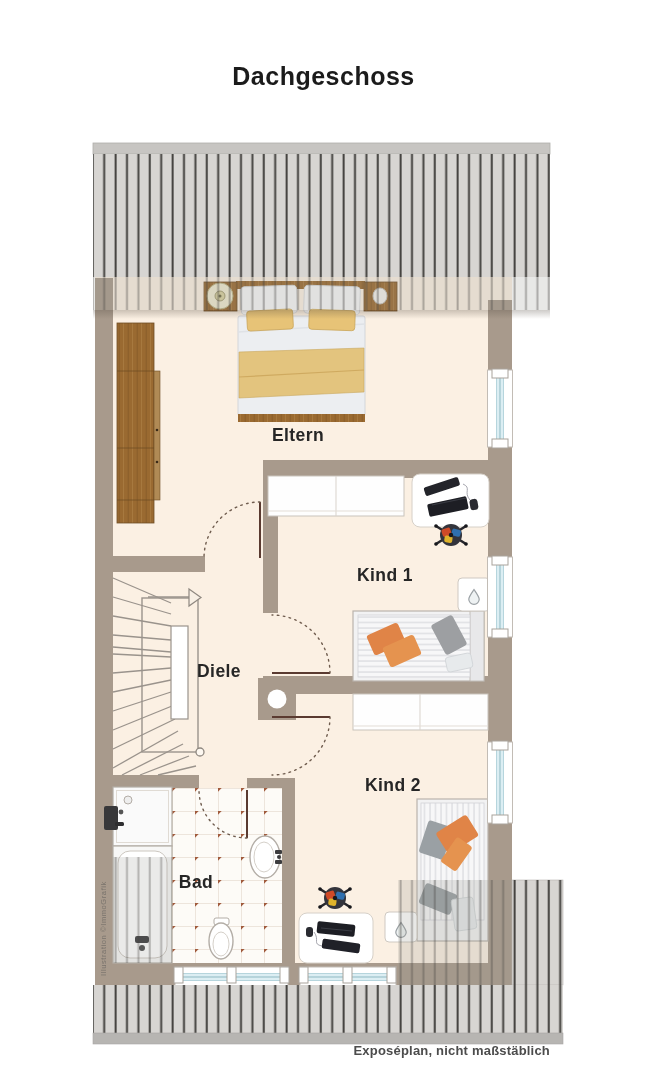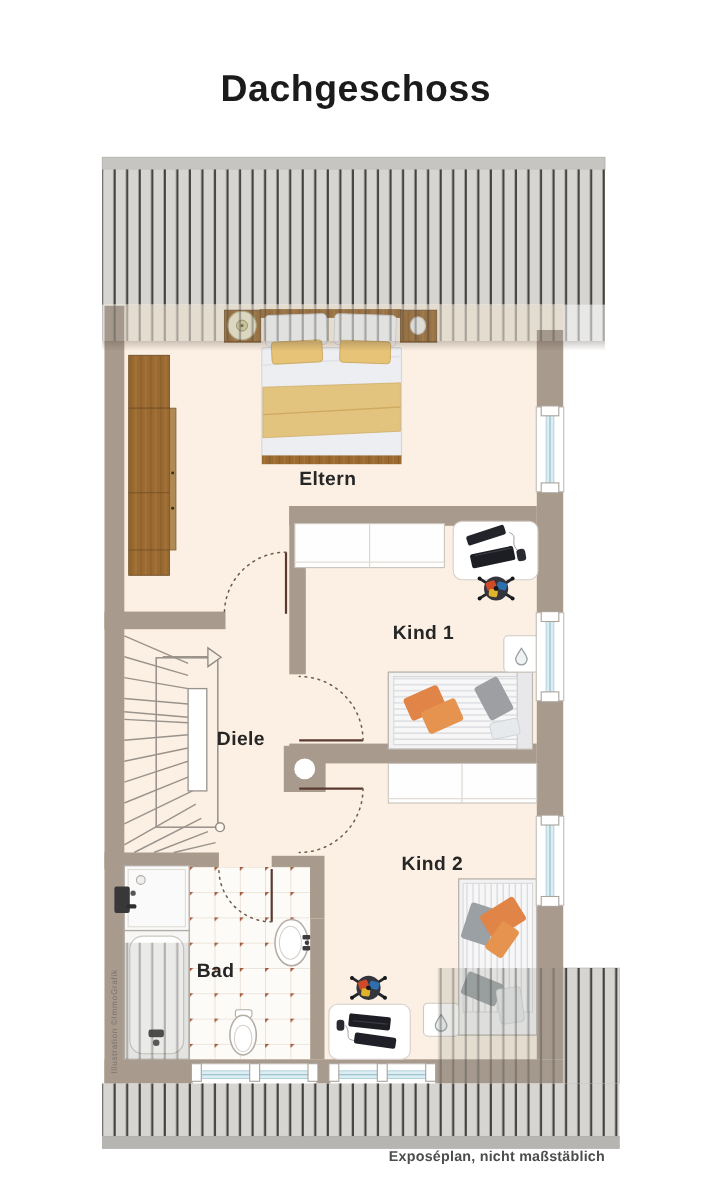--- a/index.html
+++ b/index.html
@@ -1,20 +1,20 @@
 <!DOCTYPE html>
 <html><head>
 <meta charset="utf-8">
 <style>
   html,body{margin:0;padding:0;background:#ffffff;}
   #stage{position:relative;width:647px;height:1080px;background:#ffffff;overflow:hidden;
          font-family:"Liberation Sans", sans-serif;}
   #plan-svg{position:absolute;left:0;top:0;}
   .page-title{position:absolute;left:0;top:62px;width:647px;text-align:center;
-    font-size:34px;font-weight:700;letter-spacing:.5px;color:#1b1b1b;}
+    font-size:25px;font-weight:700;letter-spacing:.5px;color:#1b1b1b;}
   .footer-note{position:absolute;top:1043px;right:97px;font-size:13px;font-weight:600;
     color:#4c4c4c;letter-spacing:.2px;padding-left:36px;}
   svg text{font-family:"Liberation Sans", sans-serif;}
   .room-label{font-size:17.5px;font-weight:600;fill:#262626;letter-spacing:.4px;}
   .watermark{font-size:7.5px;fill:#79736c;letter-spacing:.6px;}
 </style>
 </head>
 <body>
 
 <div id="stage">

